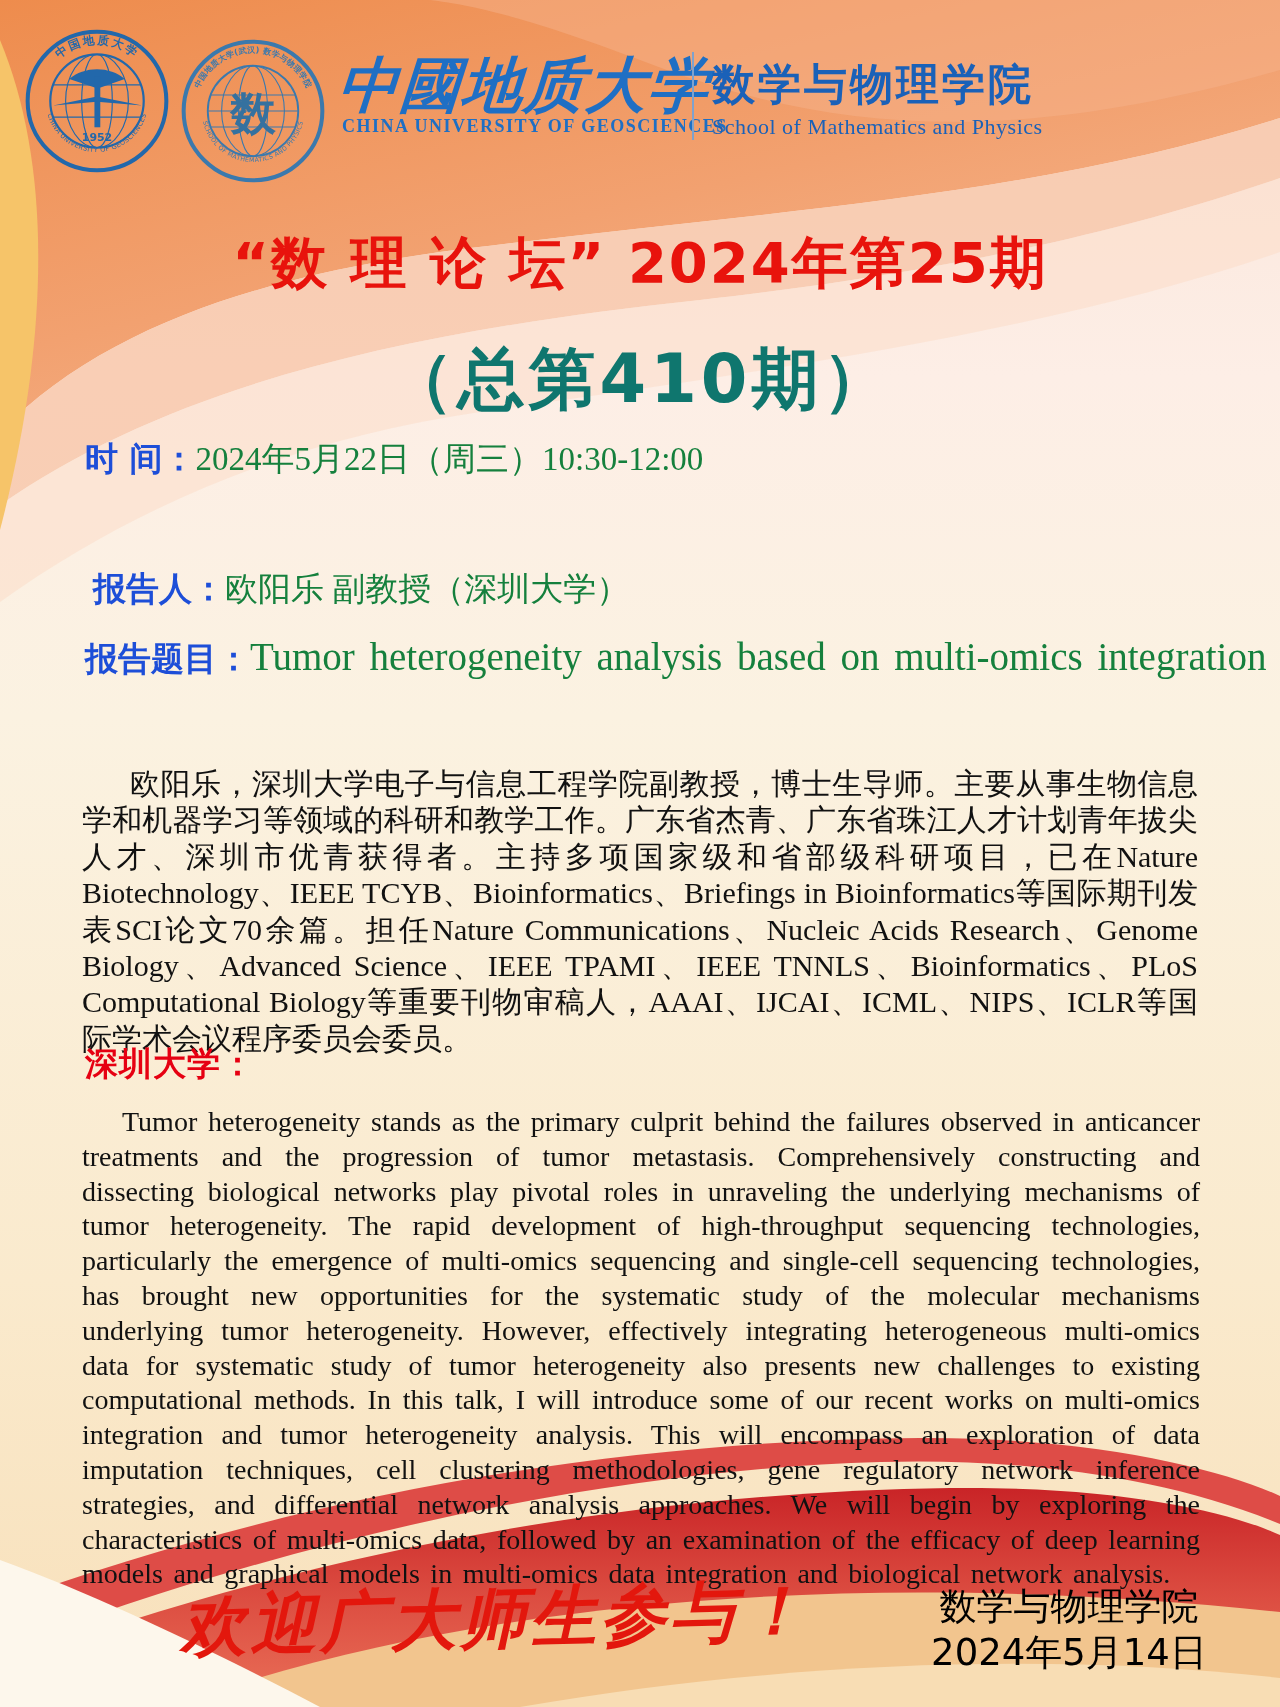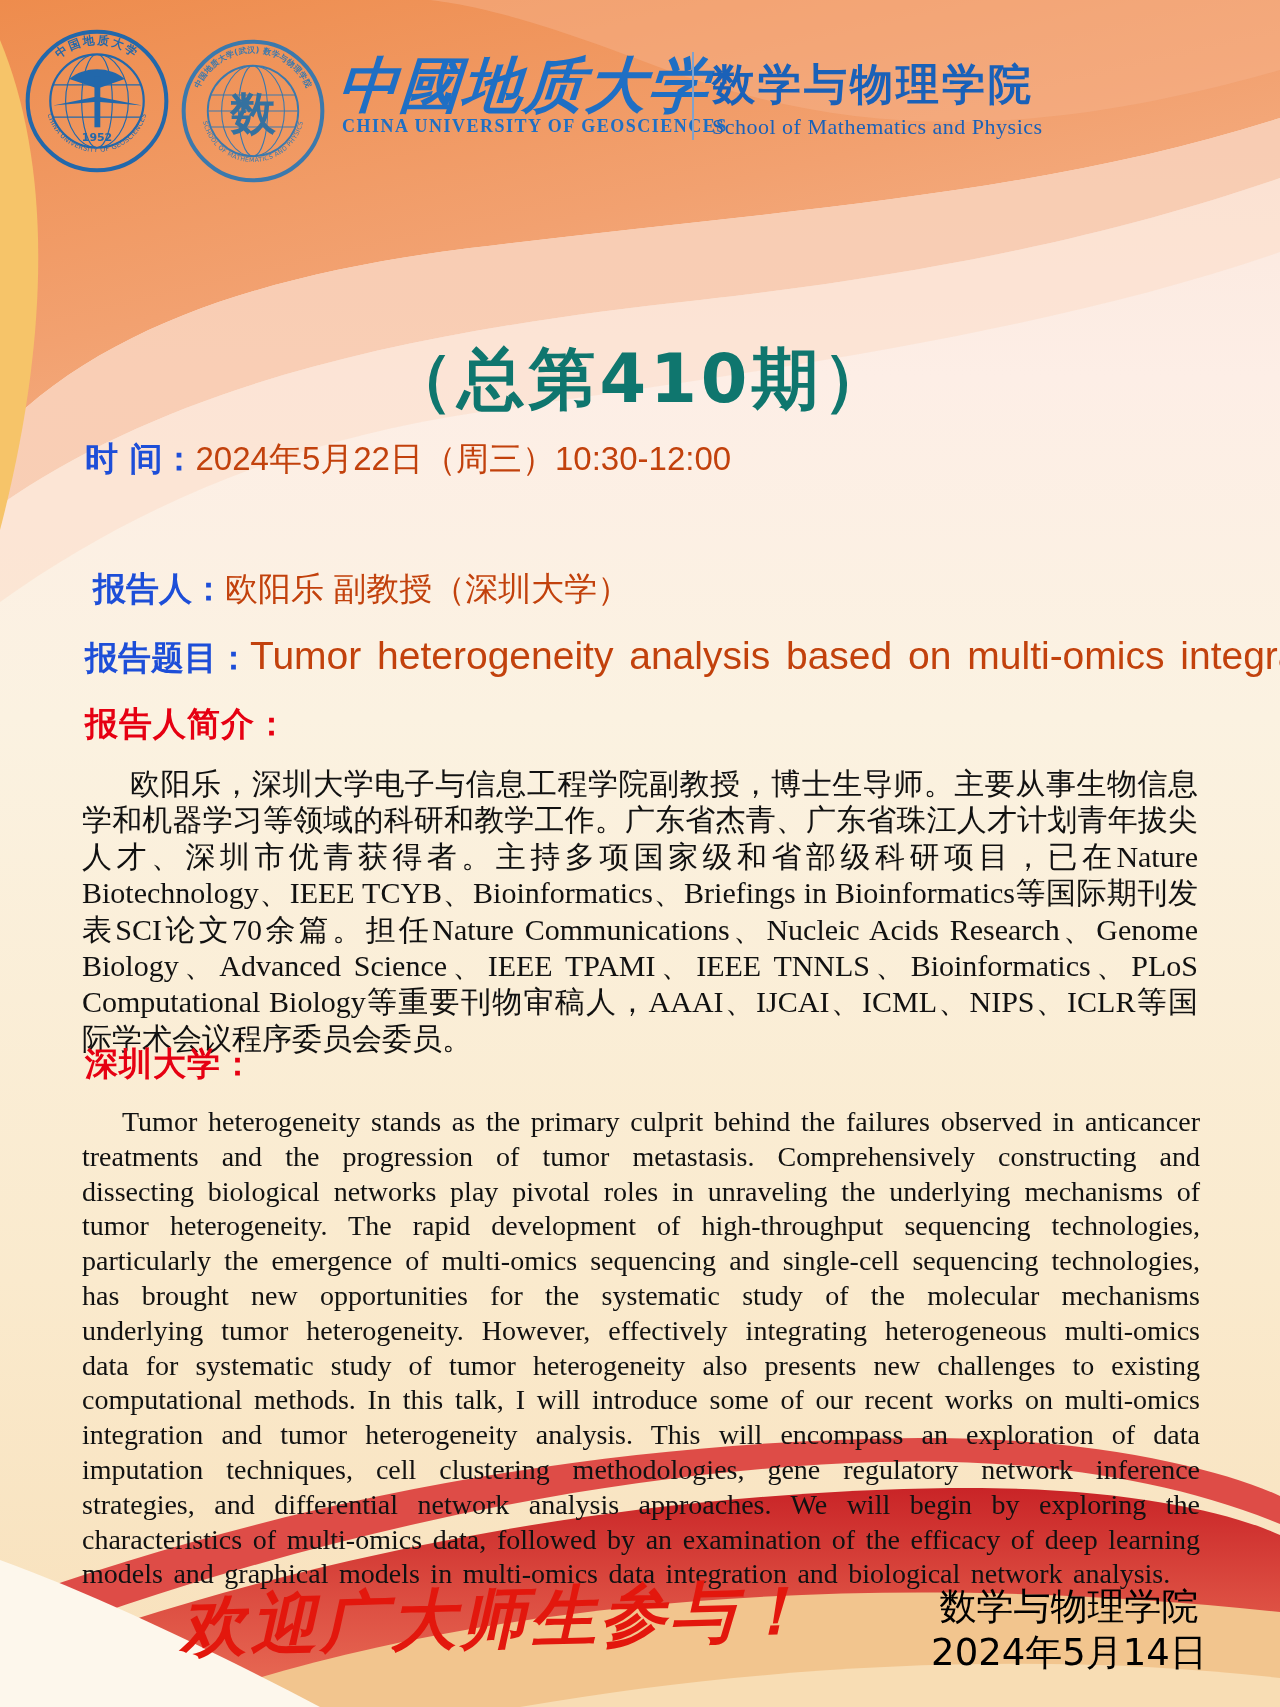--- a/index.html
+++ b/index.html
@@ -41,21 +41,21 @@
     font-size:56px;font-weight:bold;color:#e8130c;letter-spacing:2px;
   }
   .title2{
     left:0;top:334px;width:100%;text-align:center;
     font-size:67px;font-weight:bold;color:#0f766e;letter-spacing:4px;
   }
 
   
   .row{left:85px;right:60px;white-space:nowrap;}
   .row .lbl{font-size:33px;font-weight:bold;color:#1d4ed8;}
-  .row .val{font-size:33px;color:#c2410c;font-family:Liberation Sans, sans-serif;}
+  .row .val{font-size:33px;color:#15803d;font-family:Liberation Serif, serif;}
   .row-time{top:437px;}
   .row-loc{top:501px;}
   .row-spk{top:567px;margin-left:8px;}
   .row-topic{top:634px;}
   .row-topic .val{font-size:39px;word-spacing:5px;}
 
   
   .sec-head{left:85px;font-size:33px;font-weight:bold;color:#e60012;letter-spacing:1px;}
   .bio-head{top:702px;}
   .bio-text{
@@ -178,33 +178,33 @@
       <textPath href="#rsBot" startOffset="50%" text-anchor="middle">SCHOOL OF MATHEMATICS AND PHYSICS</textPath>
     </text>
   </svg>
 
   <div class="abs univ-cn">中國地质大学</div>
   <div class="abs univ-en">CHINA UNIVERSITY OF GEOSCIENCES</div>
   <div class="abs hdr-divider"></div>
   <div class="abs school-cn">数学与物理学院</div>
   <div class="abs school-en">School of Mathematics and Physics</div>
 
+  <div class="abs title1">“数 理 论 坛” 2024年第25期</div>
   <div class="abs title2">（总第410期）</div>
 
   <div class="abs row row-time">
     <span class="lbl">时  间：</span><span class="val">2024年5月22日（周三）10:30-12:00</span>
   </div>
   <div class="abs row row-spk">
     <span class="lbl">报告人：</span><span class="val">欧阳乐 副教授（深圳大学）</span>
   </div>
   <div class="abs row row-topic">
     <span class="lbl">报告题目：</span><span class="val">Tumor heterogeneity analysis based on multi-omics integration</span>
   </div>
 
-  <div class="abs sec-head bio-head">报告人简介：</div>
   <div class="abs bio-text">欧阳乐，深圳大学电子与信息工程学院副教授，博士生导师。主要从事生物信息学和机器学习等领域的科研和教学工作。广东省杰青、广东省珠江人才计划青年拔尖人才、深圳市优青获得者。主持多项国家级和省部级科研项目，已在Nature Biotechnology、IEEE TCYB、Bioinformatics、Briefings in Bioinformatics等国际期刊发表SCI论文70余篇。担任Nature Communications、Nucleic Acids Research、Genome Biology、Advanced Science、IEEE TPAMI、IEEE TNNLS、Bioinformatics、PLoS Computational Biology等重要刊物审稿人，AAAI、IJCAI、ICML、NIPS、ICLR等国际学术会议程序委员会委员。</div>
 
   <div class="abs sec-head abs-head">深圳大学：</div>
   <div class="abs abs-text">Tumor heterogeneity stands as the primary culprit behind the failures observed in anticancer treatments and the progression of tumor metastasis. Comprehensively constructing and dissecting biological networks play pivotal roles in unraveling the underlying mechanisms of tumor heterogeneity.  The rapid development of high-throughput sequencing technologies, particularly the emergence of multi-omics sequencing and single-cell sequencing technologies, has brought new opportunities for the systematic study of the molecular mechanisms underlying tumor heterogeneity. However, effectively integrating heterogeneous multi-omics data for systematic study of tumor heterogeneity also presents new challenges to existing computational methods. In this talk, I will introduce some of our recent works on multi-omics integration and tumor heterogeneity analysis. This will encompass an exploration of data imputation techniques, cell clustering methodologies, gene regulatory network inference strategies, and differential network analysis approaches. We will begin by exploring the characteristics of multi-omics data, followed by an examination of the efficacy of deep learning models and graphical models in multi-omics data integration and biological network analysis.</div>
 
   <div class="abs slogan">欢迎广大师生参与！</div>
   <div class="abs footer-right">
     <div>数学与物理学院</div>
     <div>2024年5月14日</div>
   </div>

